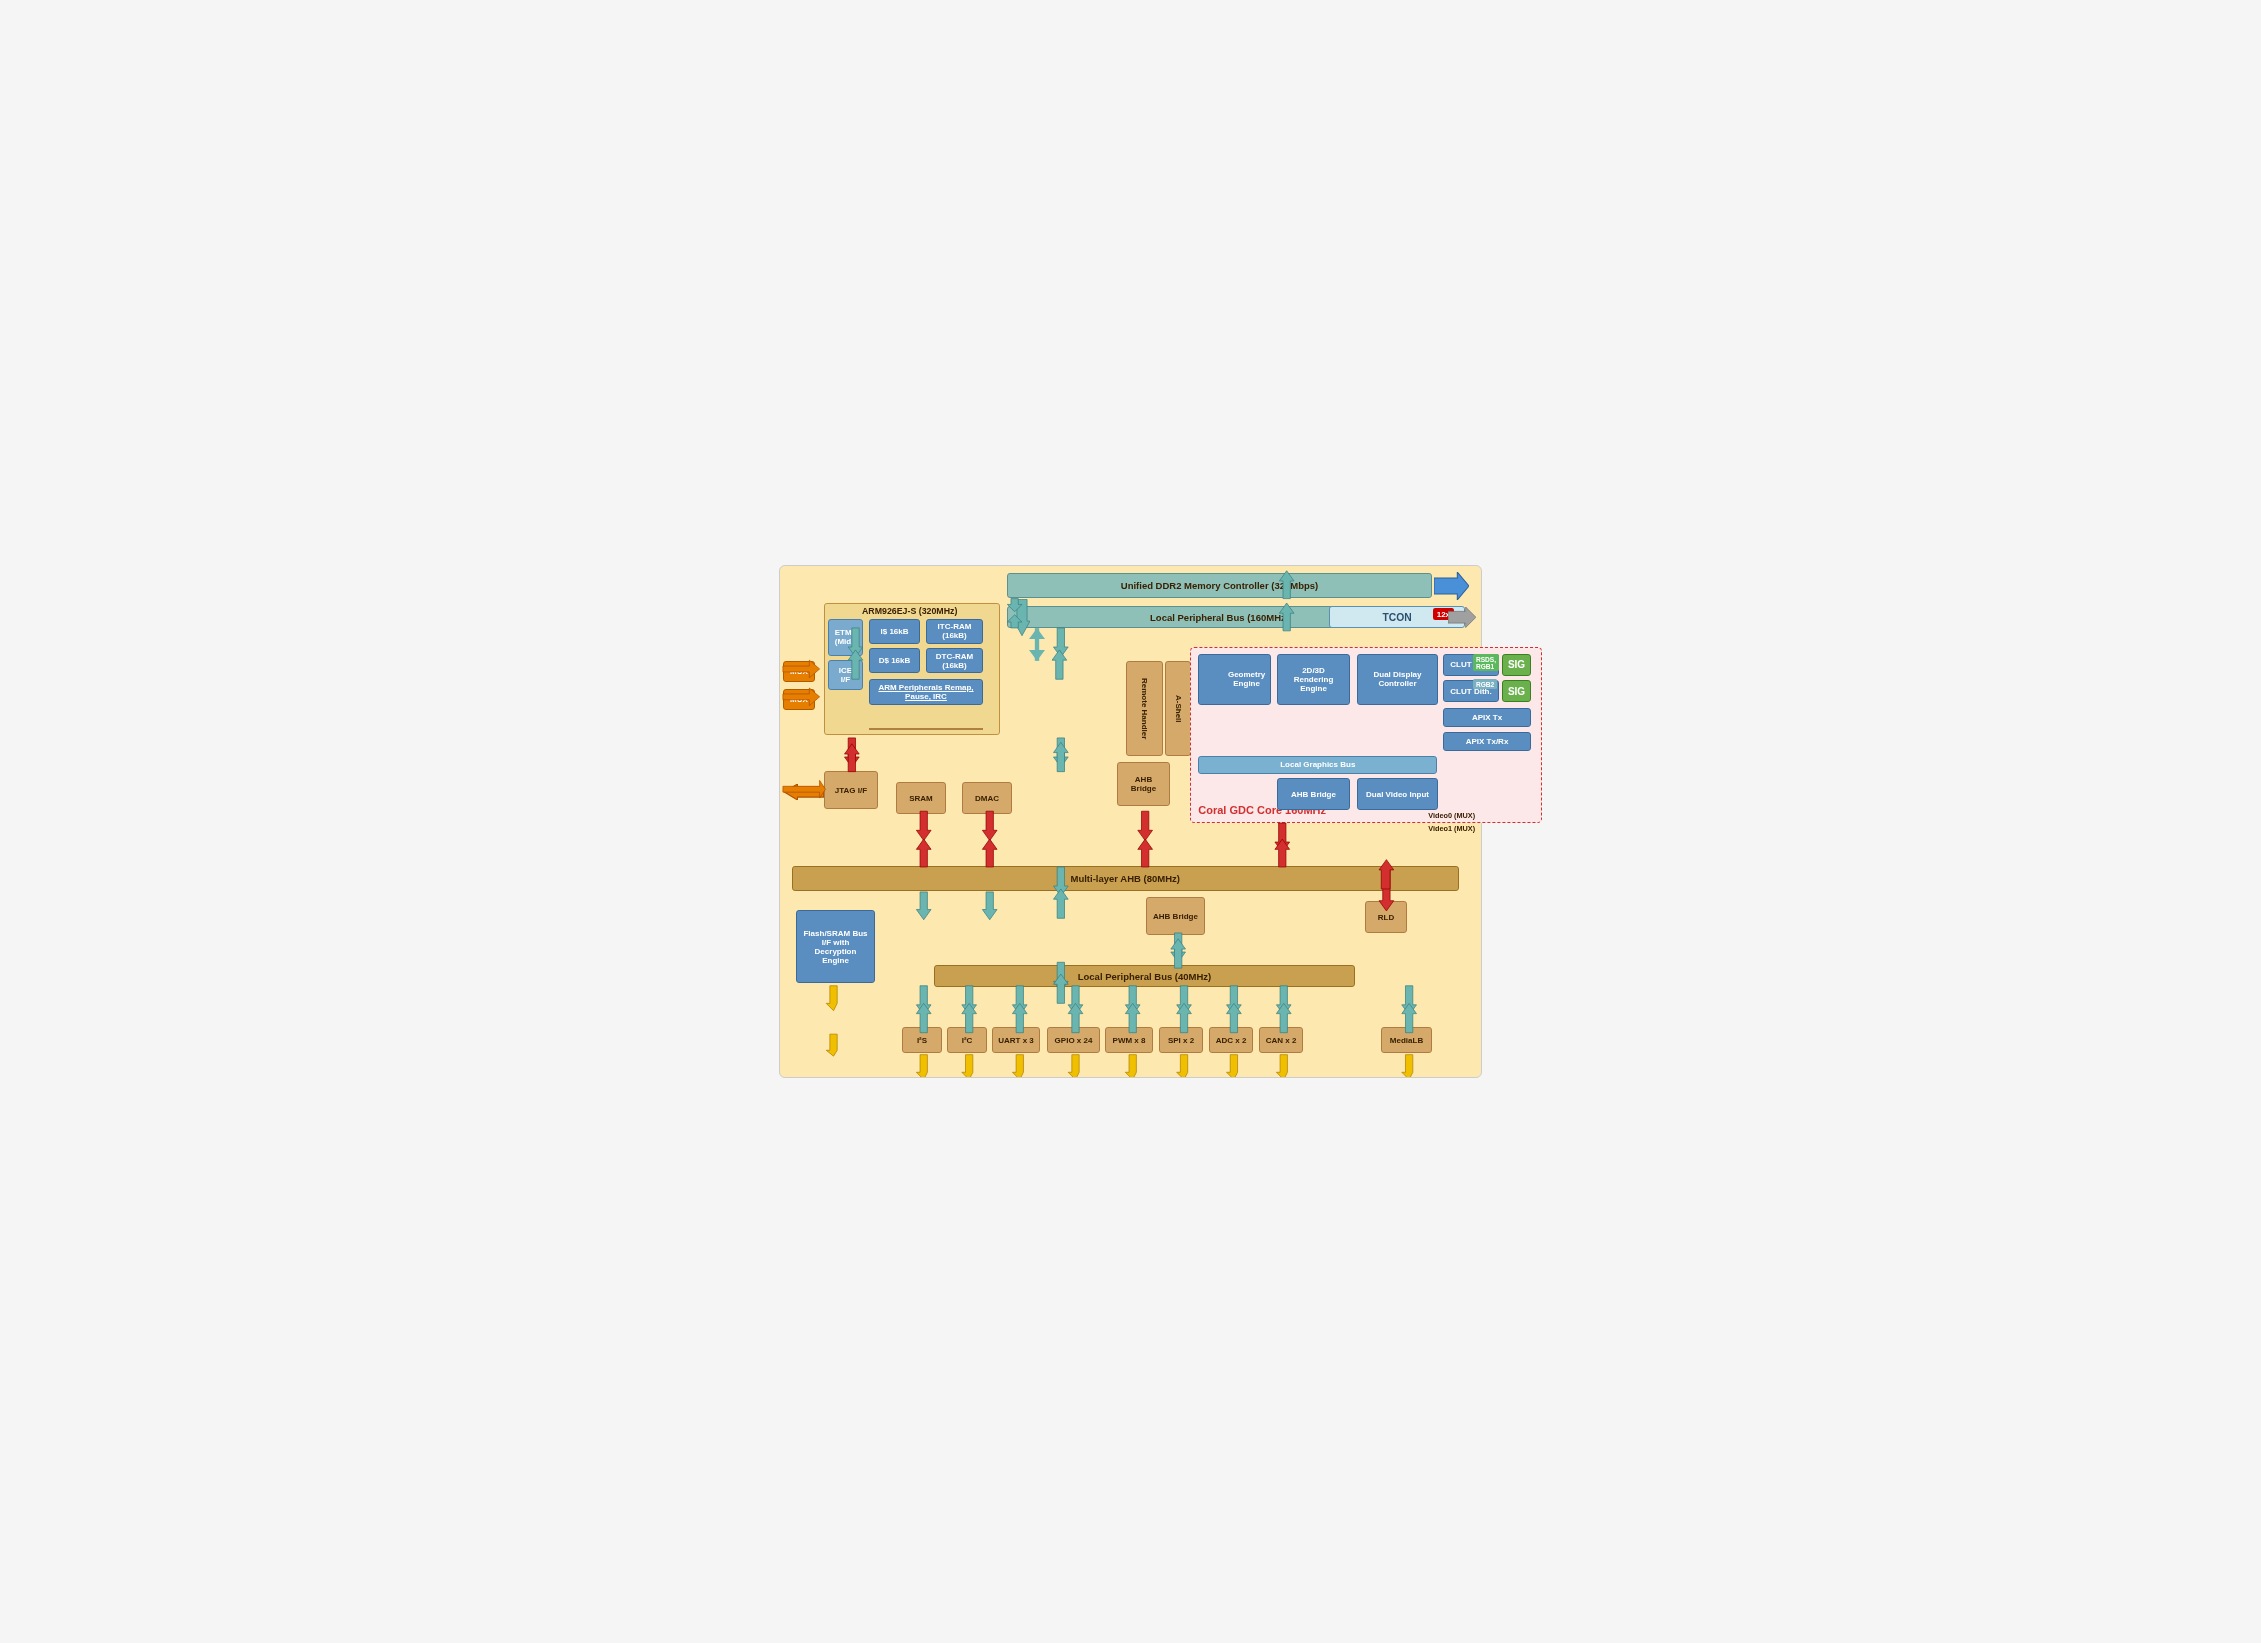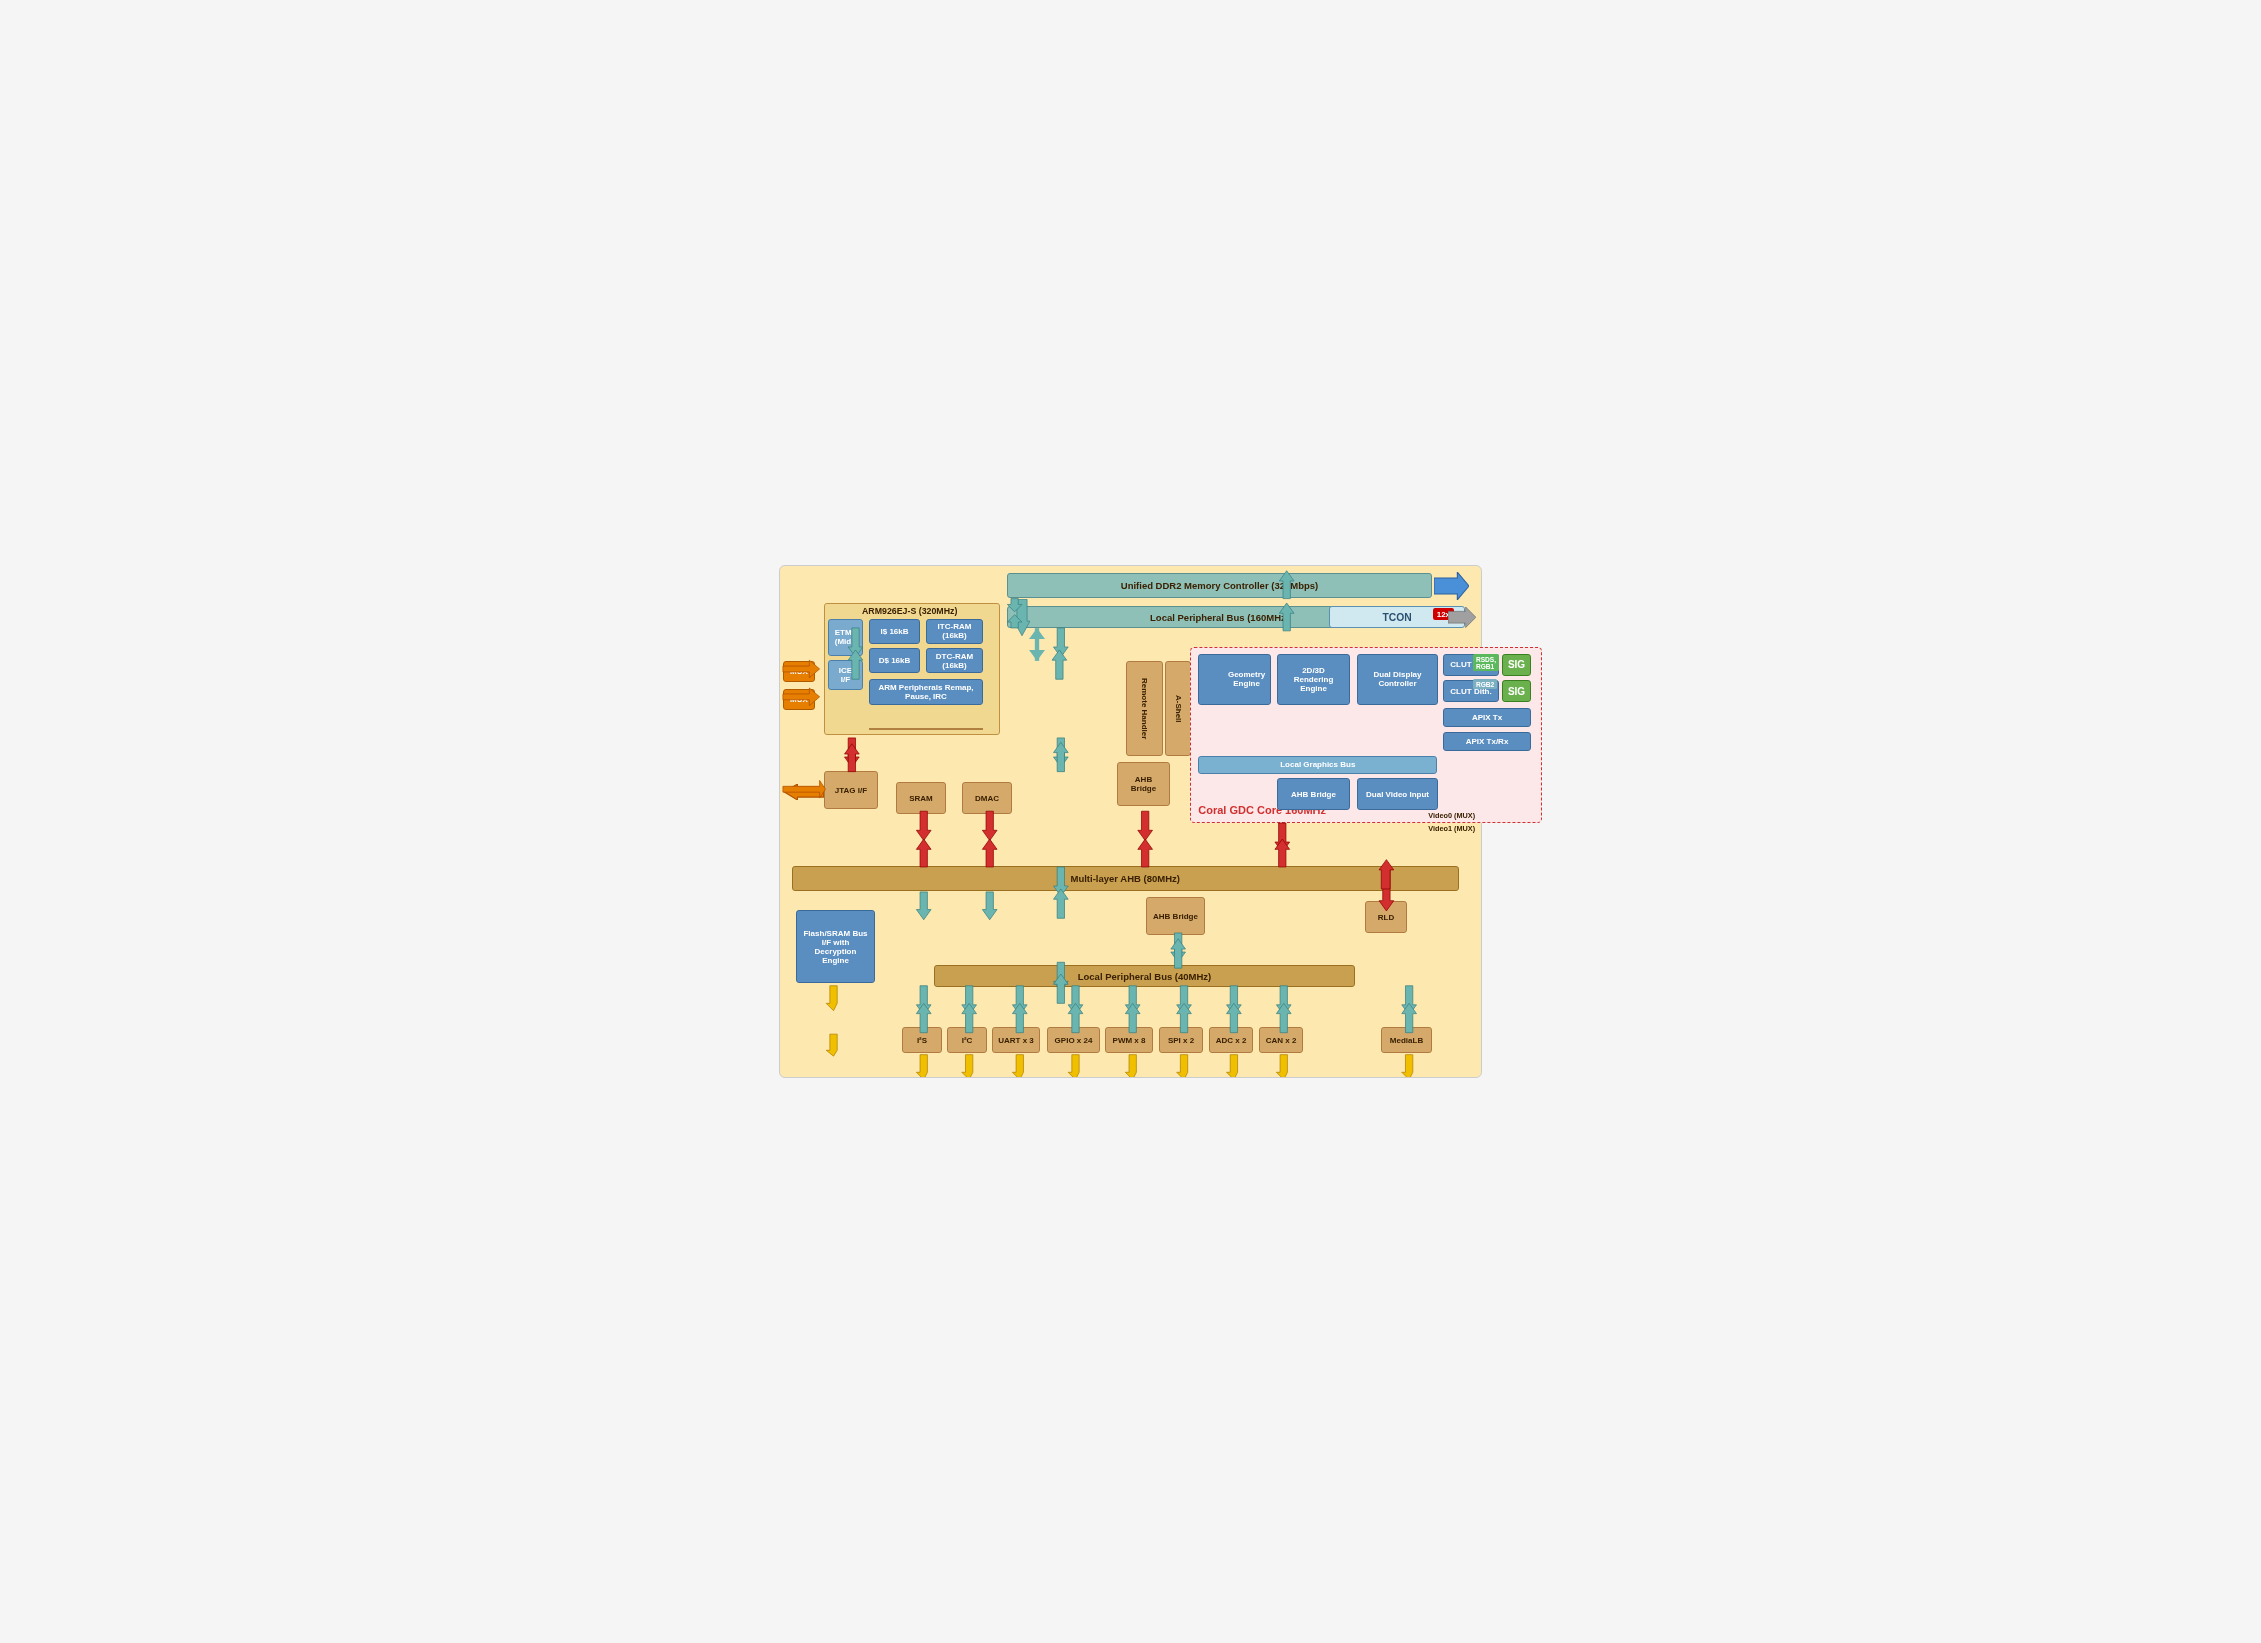--- a/index.html
+++ b/index.html
@@ -157,21 +157,21 @@
     </div>
 
     <div class="block block-blue" style="left:101px;top:14.7px;width:57px;height:25px;">
       <span>ITC-RAM (16kB)</span>
     </div>
 
     <div class="block block-blue" style="left:101px;top:44px;width:57px;height:25px;">
       <span>DTC-RAM (16kB)</span>
     </div>
 
-    <div class="block block-blue" style="left:44px;top:75px;width:114px;height:26px;">
+    <div class="block block-blue" style="left:44px;top:75px;width:114px;height:26px;text-decoration:underline;">
       <span>ARM Peripherals Remap, Pause, IRC</span>
     </div>
 
     <div style="position:absolute;bottom:4.4px;left:44px;width:114px;height:1.5px;background:#b08040;"></div>
   </div>
 
   <div class="block-orange" style="position:absolute;left:2.9px;top:95px;width:32px;height:20.5px;display:flex;align-items:center;justify-content:center;">
     <span style="color:white;font-weight:bold;font-size:8px;">MUX</span>
   </div>
 

